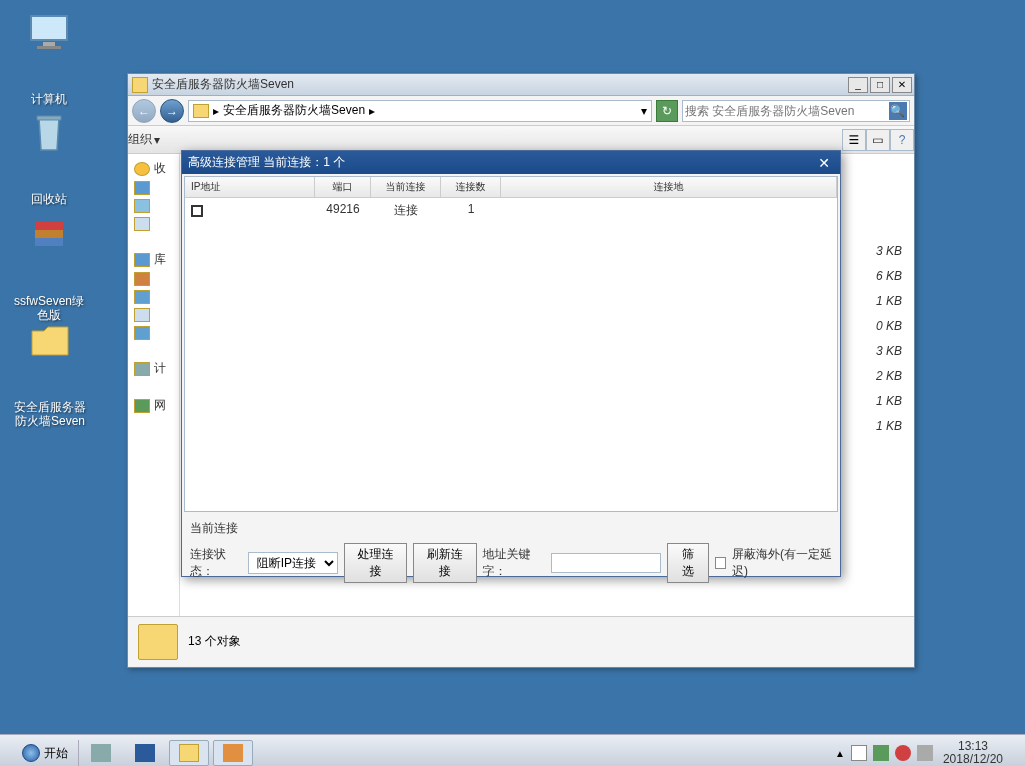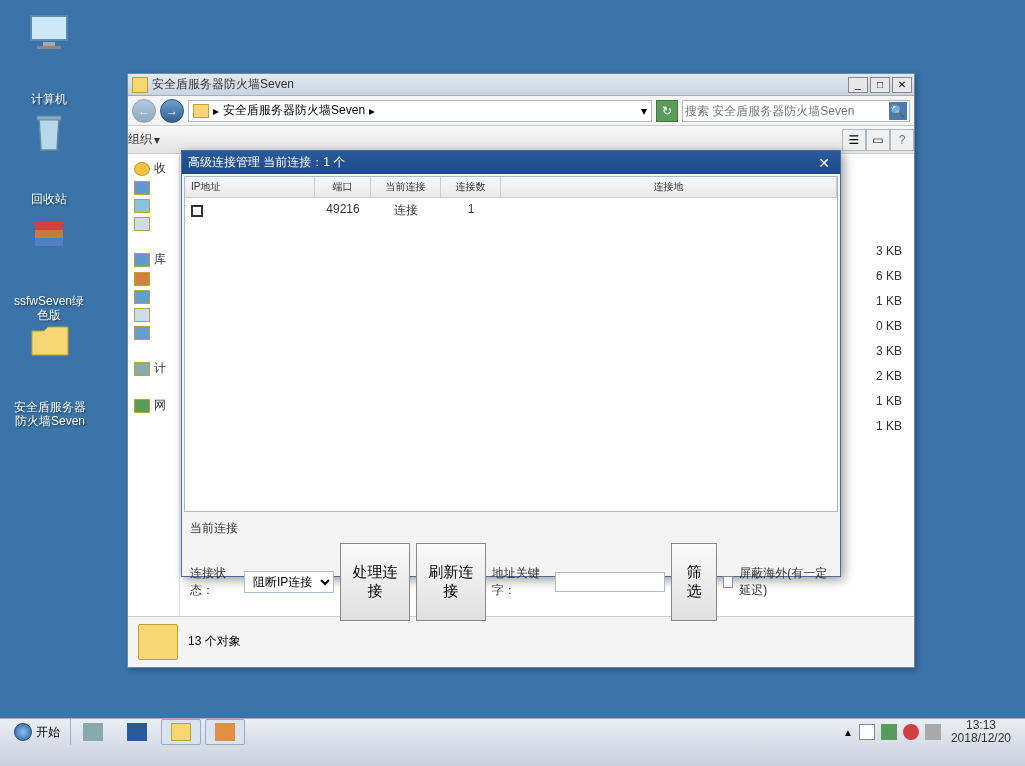--- a/index.html
+++ b/index.html
@@ -39,21 +39,21 @@
 .sb-ico { width: 16px; height: 14px; background: #f7d774; border: 1px solid #c0a030; flex-shrink: 0; }
 .sb-ico.star { background: #f7c040; border-radius: 50%; }
 .sb-ico.lib { background: #5a9ad0; }
 .sb-ico.comp { background: #8aa; }
 .sb-ico.net { background: #5a9a5a; }
 .sb-ico.doc { background: #cde; }
 .sb-spacer { height: 16px; }
 
 .main-pane { flex: 1; background: #fff; position: relative; }
 .file-sizes { position: absolute; right: 12px; top: 90px; color: #333; }
-.file-sizes div { height: 25px; text-align: right; }
+.file-sizes div { height: 25px; text-align: right; font-style: italic; }
 
 .statusbar { height: 50px; background: #f4f4f4; border-top: 1px solid #ccc; display: flex; align-items: center; padding: 4px 10px; gap: 10px; }
 .statusbar .folder-big { width: 40px; height: 36px; background: #f7d774; border: 1px solid #c0a030; border-radius: 2px; }
 
 
 .dialog { position: absolute; left: 181px; top: 150px; width: 660px; height: 427px; background: #f4f4f4; border: 1px solid #4a6a9a; box-shadow: 3px 3px 10px rgba(0,0,0,.4); }
 .dlg-title { height: 23px; background: linear-gradient(#2a5a9a,#1a4a8a); color: #fff; display: flex; align-items: center; padding: 0 6px; font-size: 12px; gap: 35px; }
 .dlg-title .spacer { flex: 1; }
 .dlg-close { width: 20px; height: 16px; display: flex; align-items: center; justify-content: center; cursor: pointer; color: #fff; font-size: 14px; }
 
@@ -72,25 +72,25 @@
 .col-count { width: 60px; }
 .col-loc { flex: 1; }
 
 .dlg-bottom { padding: 6px 8px; }
 .fieldset-label { font-size: 12px; color: #333; margin-bottom: 4px; }
 .dlg-controls { display: flex; align-items: center; gap: 6px; padding: 2px 0; }
 .dlg-controls label { font-size: 12px; color: #333; }
 .dlg-controls select, .dlg-controls input[type=text] { border: 1px solid #abc; padding: 2px 4px; font-size: 12px; background: #fff; }
 .dlg-controls select { width: 90px; }
 .dlg-controls input[type=text] { width: 110px; }
-.btn { padding: 19px 10px; background: linear-gradient(#fafafa,#e0e0e0); border: 1px solid #888; cursor: pointer; font-size: 15px; }
+.btn { padding: 2px 10px; background: linear-gradient(#fafafa,#e0e0e0); border: 1px solid #888; cursor: pointer; font-size: 12px; }
 .dlg-controls .chk2 { width: 12px; height: 12px; border: 1px solid #888; background: #fff; cursor: pointer; }
 
 
-.taskbar { position: absolute; left: 0; bottom: 0; width: 100%; height: 48px; background: linear-gradient(#eaeef4,#c8d0dc); border-top: 1px solid #aab; display: flex; align-items: flex-start; padding: 0 4px; }
+.taskbar { position: absolute; left: 0; bottom: 0; width: 100%; height: 32px; background: linear-gradient(#eaeef4,#c8d0dc); border-top: 1px solid #aab; display: flex; align-items: flex-end; padding: 0 12px; }
 .start { height: 26px; padding: 0 10px; display: flex; align-items: center; gap: 4px; cursor: pointer; border-right: 1px solid #aab; }
 .start .orb { width: 18px; height: 18px; border-radius: 50%; background: radial-gradient(#8ac0f0,#2a5a9a); border: 1px solid #1a4a8a; }
 .tb-item { width: 40px; height: 26px; margin: 0 2px; border: 1px solid transparent; display: flex; align-items: center; justify-content: center; cursor: pointer; }
 .tb-item.active { background: #dae4f0; border: 1px solid #9ab; border-radius: 2px; }
 .tb-ico { width: 20px; height: 18px; }
 .tray { margin-left: auto; display: flex; align-items: center; gap: 6px; padding: 0 6px; }
 .tray-ico { width: 16px; height: 16px; cursor: pointer; }
 .clock { text-align: center; line-height: 13px; font-size: 11px; color: #333; padding: 0 4px; }
 </style>
 </head>

